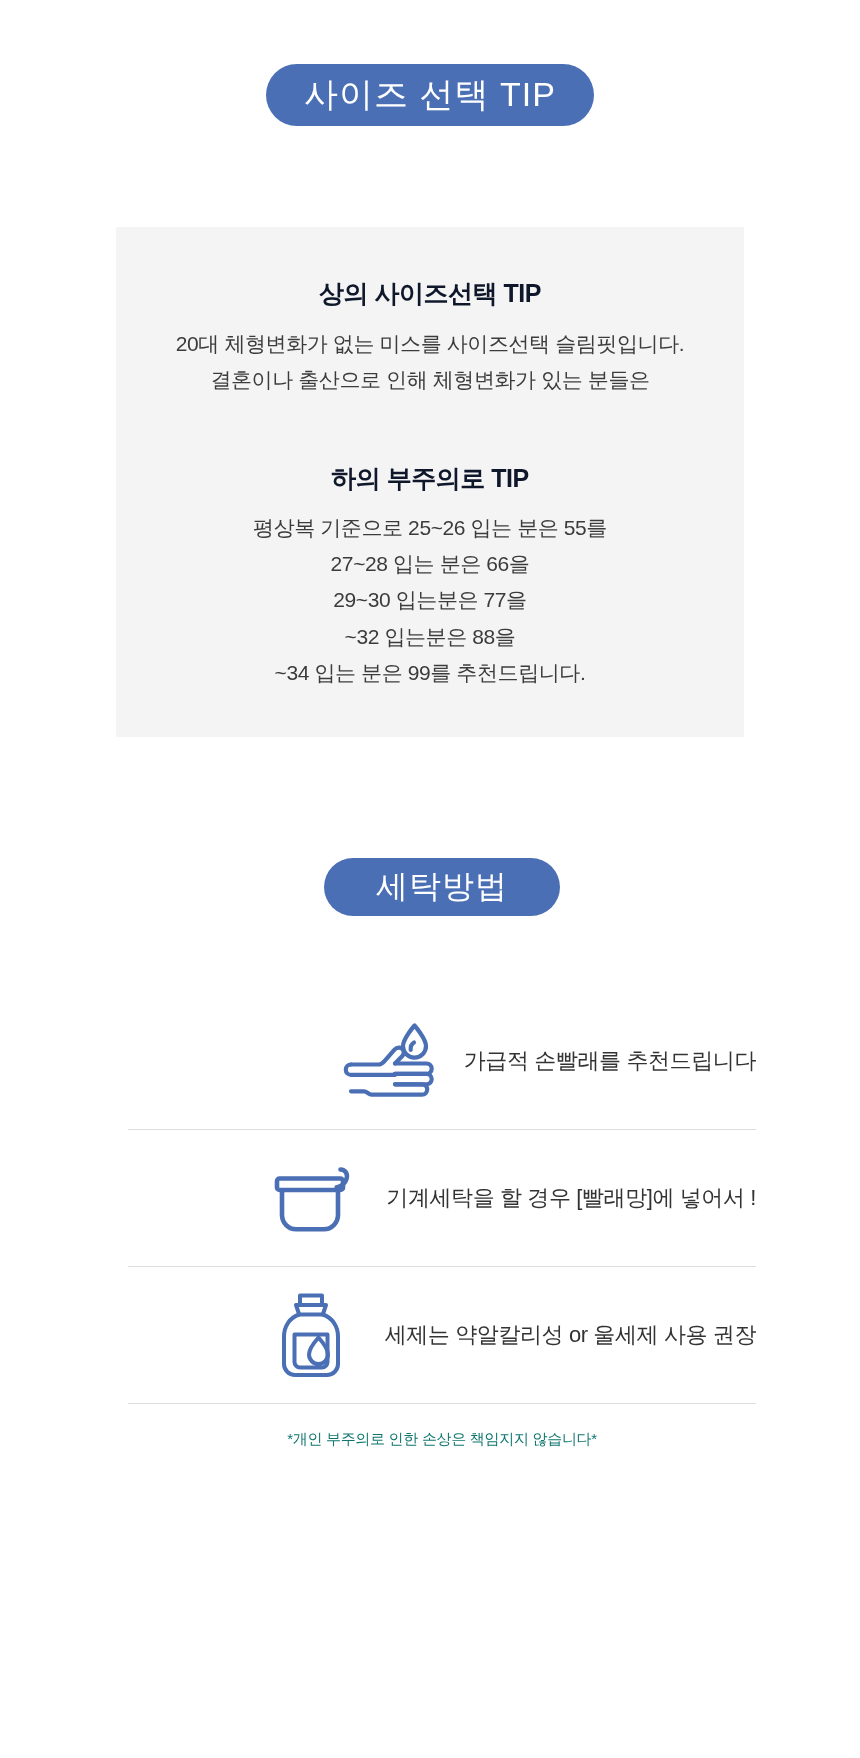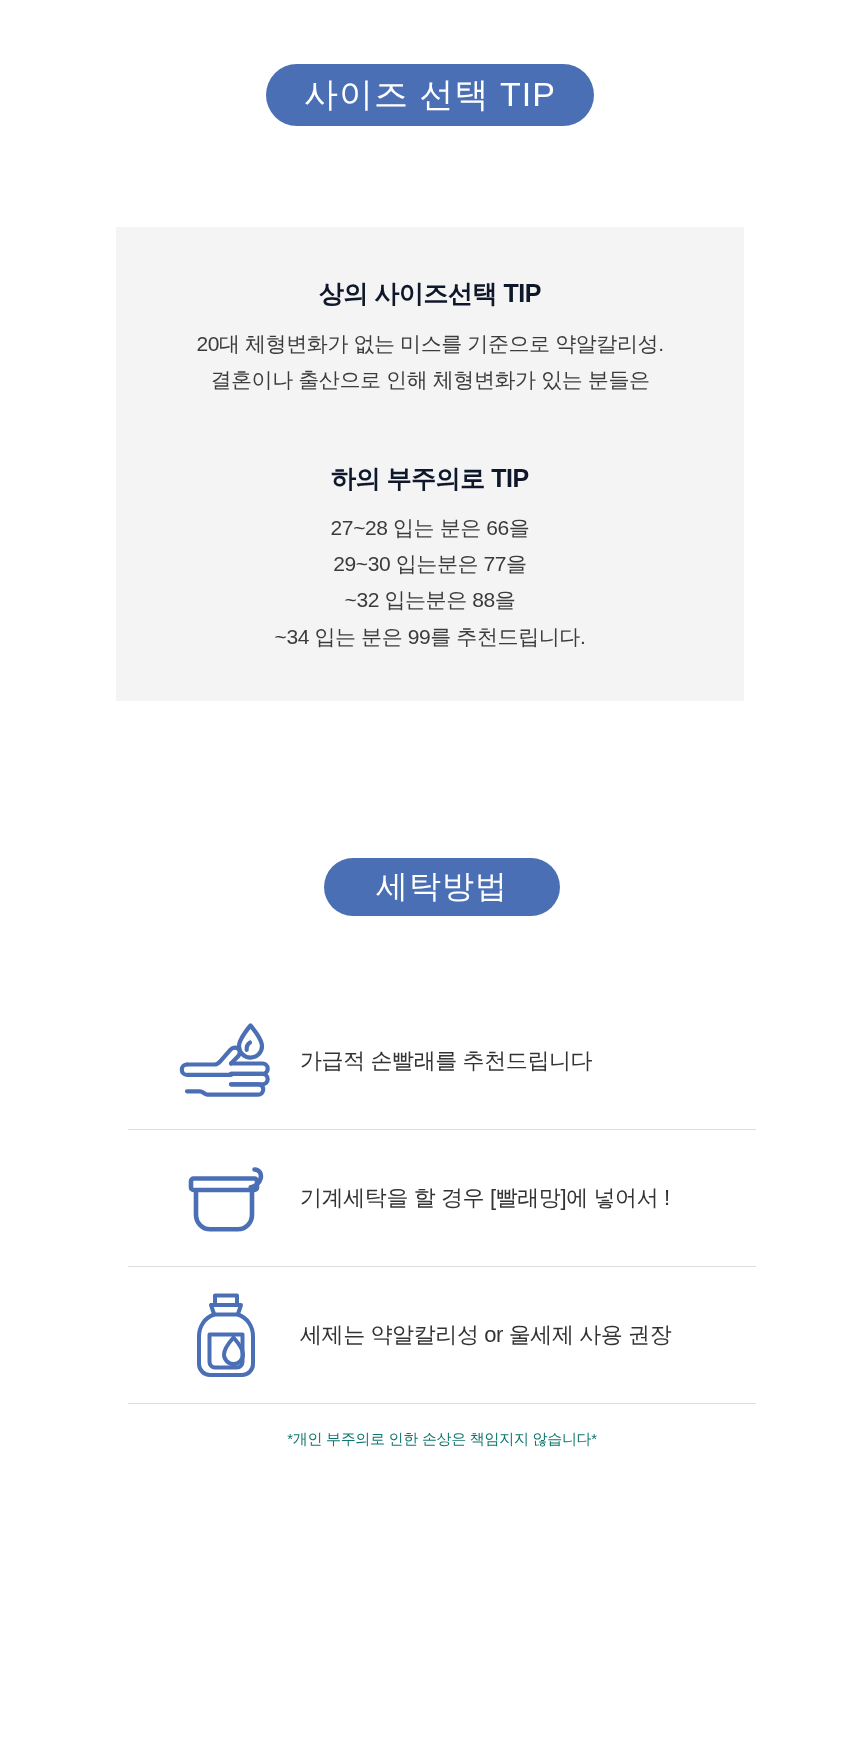--- a/index.html
+++ b/index.html
@@ -94,20 +94,21 @@
   .care-list {
     width: 628px;
     margin: 77px auto 0 auto;
   }
   .care-row {
     display: flex;
     align-items: center;
     height: 136px;
     padding-left: 42px;
     box-sizing: border-box;
+    justify-content: flex-end;
   }
   .care-icon {
     width: 112px;
     flex: 0 0 112px;
     display: flex;
     align-items: center;
     justify-content: center;
   }
   .care-text {
     font-size: 22px;
@@ -138,29 +139,30 @@
 
   <div class="pill-wrap">
     <div class="pill pill-size-tip">사이즈 선택 TIP</div>
   </div>
 
   <div class="gray-panel">
 
     <h3 class="sub-head">상의 사이즈선택 TIP</h3>
 
     <div class="body-lines">
-      <div>20대 체형변화가 없는 미스를 기준으로 약알칼리성.</div>
+      <div>20대 체형변화가 없는 미스를 사이즈선택 슬림핏입니다.</div>
       <div>결혼이나 출산으로 인해 체형변화가 있는 분들은</div>
     </div>
 
     <div class="block-gap"></div>
 
     <h3 class="sub-head">하의 부주의로 TIP</h3>
 
     <div class="body-lines">
+      <div>평상복 기준으로 25~26 입는 분은 55를</div>
       <div>27~28 입는 분은 66을</div>
       <div>29~30 입는분은 77을</div>
       <div>~32 입는분은 88을</div>
       <div>~34 입는 분은 99를 추천드립니다.</div>
     </div>
 
   </div>
 </section>
 
 <section id="wash-section">

